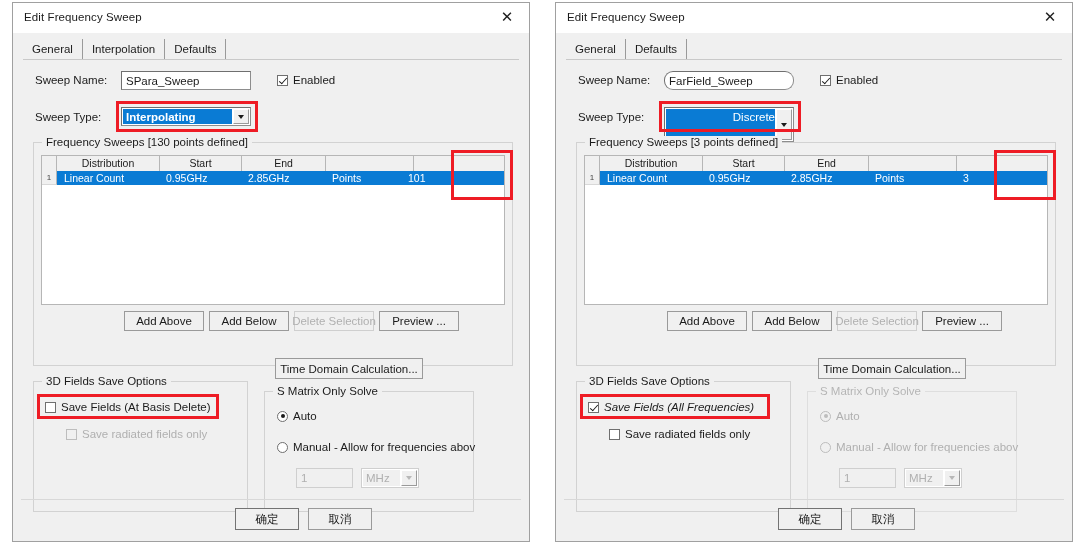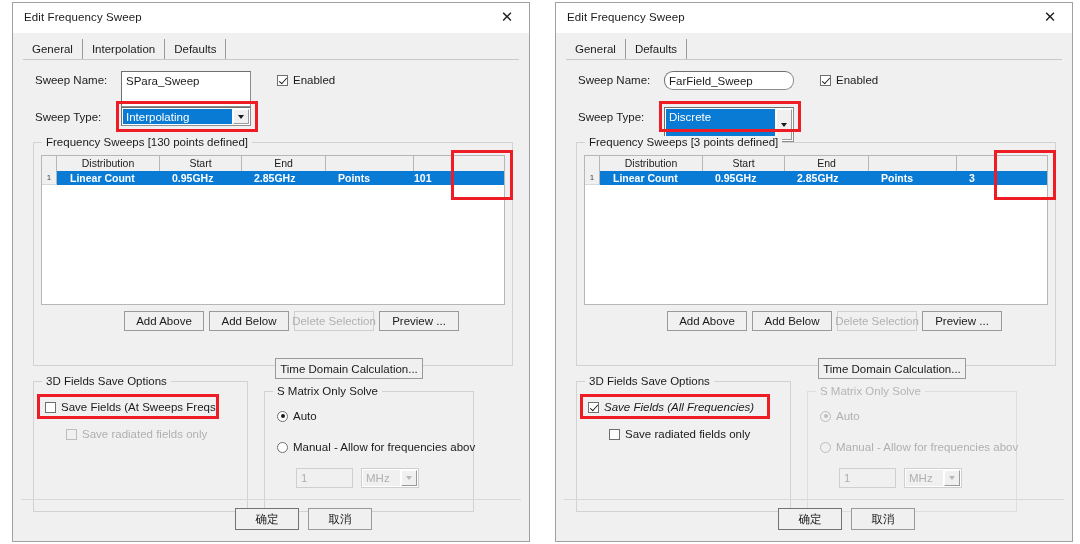--- a/index.html
+++ b/index.html
@@ -128,21 +128,21 @@
   .grid .hrow{position:absolute;left:0;top:0;right:0;height:15px;background:#f0f0f0;
     border-bottom:1px solid #b6b6b6;}
   .grid .hc{
     position:absolute;top:0;height:15px;line-height:15px;font-size:10.5px;color:#1b1b1b;
     text-align:center;border-right:1px solid #b6b6b6;box-sizing:border-box;
     background:#f0f0f0;overflow:hidden;
   }
   .grid .drow{position:absolute;left:0;top:15px;right:0;height:14px;background:#0a7bd4;}
   .grid .dc{
     position:absolute;top:15px;height:20px;line-height:14px;font-size:10.5px;color:#ffffff;
-    box-sizing:border-box;padding-left:12px;overflow:hidden;white-space:nowrap;font-weight:bold;
+    box-sizing:border-box;padding-left:6px;overflow:hidden;white-space:nowrap;
   }
   .grid .rowhdr{
     position:absolute;left:0;top:15px;width:15px;height:14px;background:#f0f0f0;
     border-right:1px solid #b6b6b6;border-bottom:1px solid #d8d8d8;
     font-size:8px;color:#444;line-height:14px;text-align:center;box-sizing:border-box;
   }
   .grid .corner{
     position:absolute;left:0;top:0;width:15px;height:15px;background:#f0f0f0;
     border-right:1px solid #b6b6b6;box-sizing:border-box;
   }
@@ -168,28 +168,28 @@
     <div class="client">
 
       <div class="tabstrip">
         <div class="tab sel">General</div>
         <div class="tab">Interpolation</div>
         <div class="tab">Defaults</div>
       </div>
       <div class="tabline"></div>
 
       <div class="lbl" style="left:22px;top:41px;">Sweep Name:</div>
-      <div class="textbox" style="left:108px;top:38px;width:130px;height:36px;">SPara_Sweep</div>
+      <div class="textbox" style="left:108px;top:38px;width:130px;height:19px;">SPara_Sweep</div>
       <div class="cb" style="left:264px;top:41px;">
         <span class="box checked"></span>
         <span class="tx">Enabled</span>
       </div>
 
       <div class="lbl" style="left:22px;top:78px;">Sweep Type:</div>
-      <div class="combo" style="left:108px;top:74px;width:130px;height:19px;">
+      <div class="combo" style="left:108px;top:74px;width:130px;height:19px;font-weight:bold;">
         <div class="val">Interpolating</div>
         <div class="arrow">
             <i></i>
           </div>
       </div>
       <div class="redbox" style="left:103px;top:68px;width:142px;height:31px;"></div>
 
       <div class="group" style="left:20px;top:109px;width:480px;height:224px;">
         <span class="gtitle">Frequency Sweeps [130 points defined]</span>
       </div>
@@ -216,21 +216,21 @@
       <div class="btn" style="left:111px;top:278px;width:80px;height:20px;">Add Above</div>
       <div class="btn" style="left:196px;top:278px;width:80px;height:20px;">Add Below</div>
       <div class="btn dim" style="left:281px;top:278px;width:80px;height:20px;">Delete Selection</div>
       <div class="btn" style="left:366px;top:278px;width:80px;height:20px;">Preview ...</div>
 
       <div class="group" style="left:20px;top:348px;width:215px;height:131px;">
         <span class="gtitle">3D Fields Save Options</span>
       </div>
       <div class="cb" style="left:32px;top:368px;">
         <span class="box"></span>
-        <span class="tx">Save Fields (At Sweeps Freqs)</span>
+        <span class="tx">Save Fields (At Basis Delete)</span>
       </div>
       <div class="redbox" style="left:24px;top:361px;width:182px;height:25px;"></div>
       <div class="cb dim" style="left:53px;top:395px;">
         <span class="box"></span>
         <span class="tx">Save radiated fields only</span>
       </div>
 
       <div class="btn" style="left:262px;top:325px;width:148px;height:21px;">Time Domain Calculation...</div>
       <div class="group" style="left:251px;top:358px;width:210px;height:121px;">
         <span class="gtitle">S Matrix Only Solve</span>
@@ -273,21 +273,21 @@
       <div class="tabline"></div>
 
       <div class="lbl" style="left:22px;top:41px;">Sweep Name:</div>
       <div class="textbox" style="left:108px;top:38px;width:130px;height:19px;border-radius:9px;">FarField_Sweep</div>
       <div class="cb" style="left:264px;top:41px;">
         <span class="box checked"></span>
         <span class="tx">Enabled</span>
       </div>
 
       <div class="lbl" style="left:22px;top:78px;">Sweep Type:</div>
-      <div class="combo" style="left:108px;top:74px;width:130px;height:35px;">
+      <div class="combo" style="left:108px;top:74px;width:130px;height:35px;text-align:right;">
         <div class="val">Discrete</div>
         <div class="arrow">
             <i></i>
           </div>
       </div>
       <div class="redbox" style="left:103px;top:68px;width:142px;height:31px;"></div>
 
       <div class="group" style="left:20px;top:109px;width:480px;height:224px;">
         <span class="gtitle">Frequency Sweeps [3 points defined]</span>
       </div>

